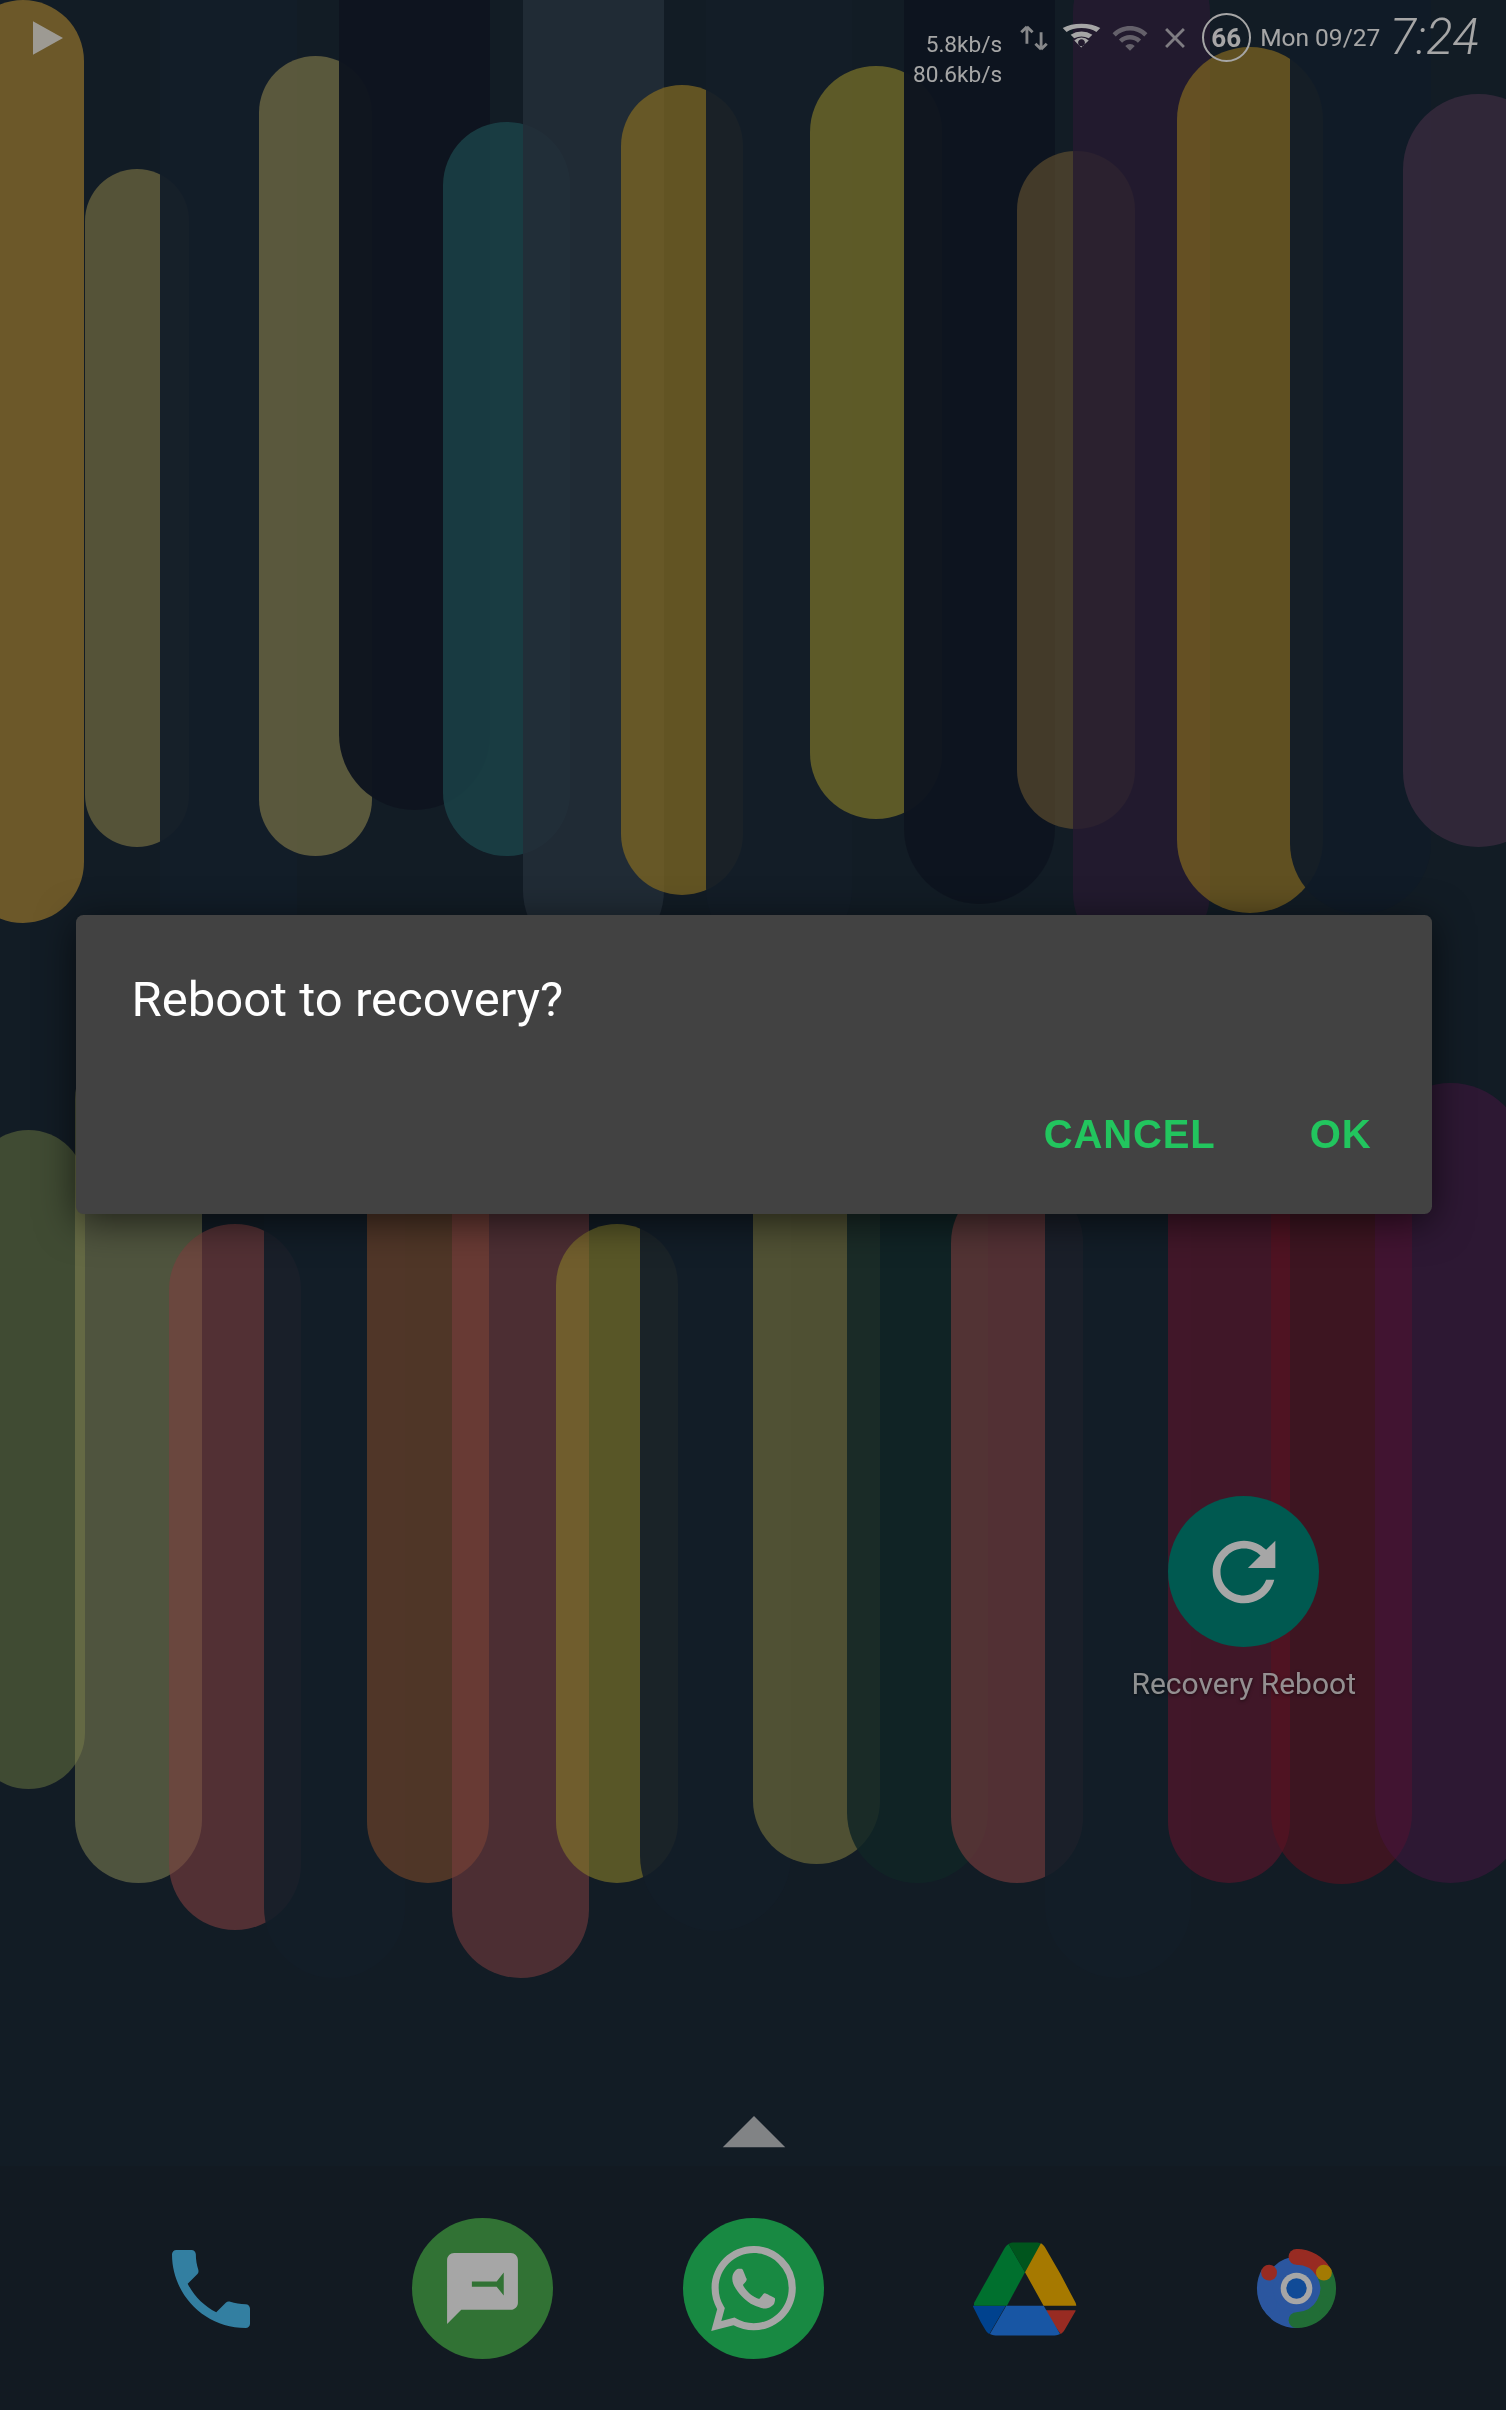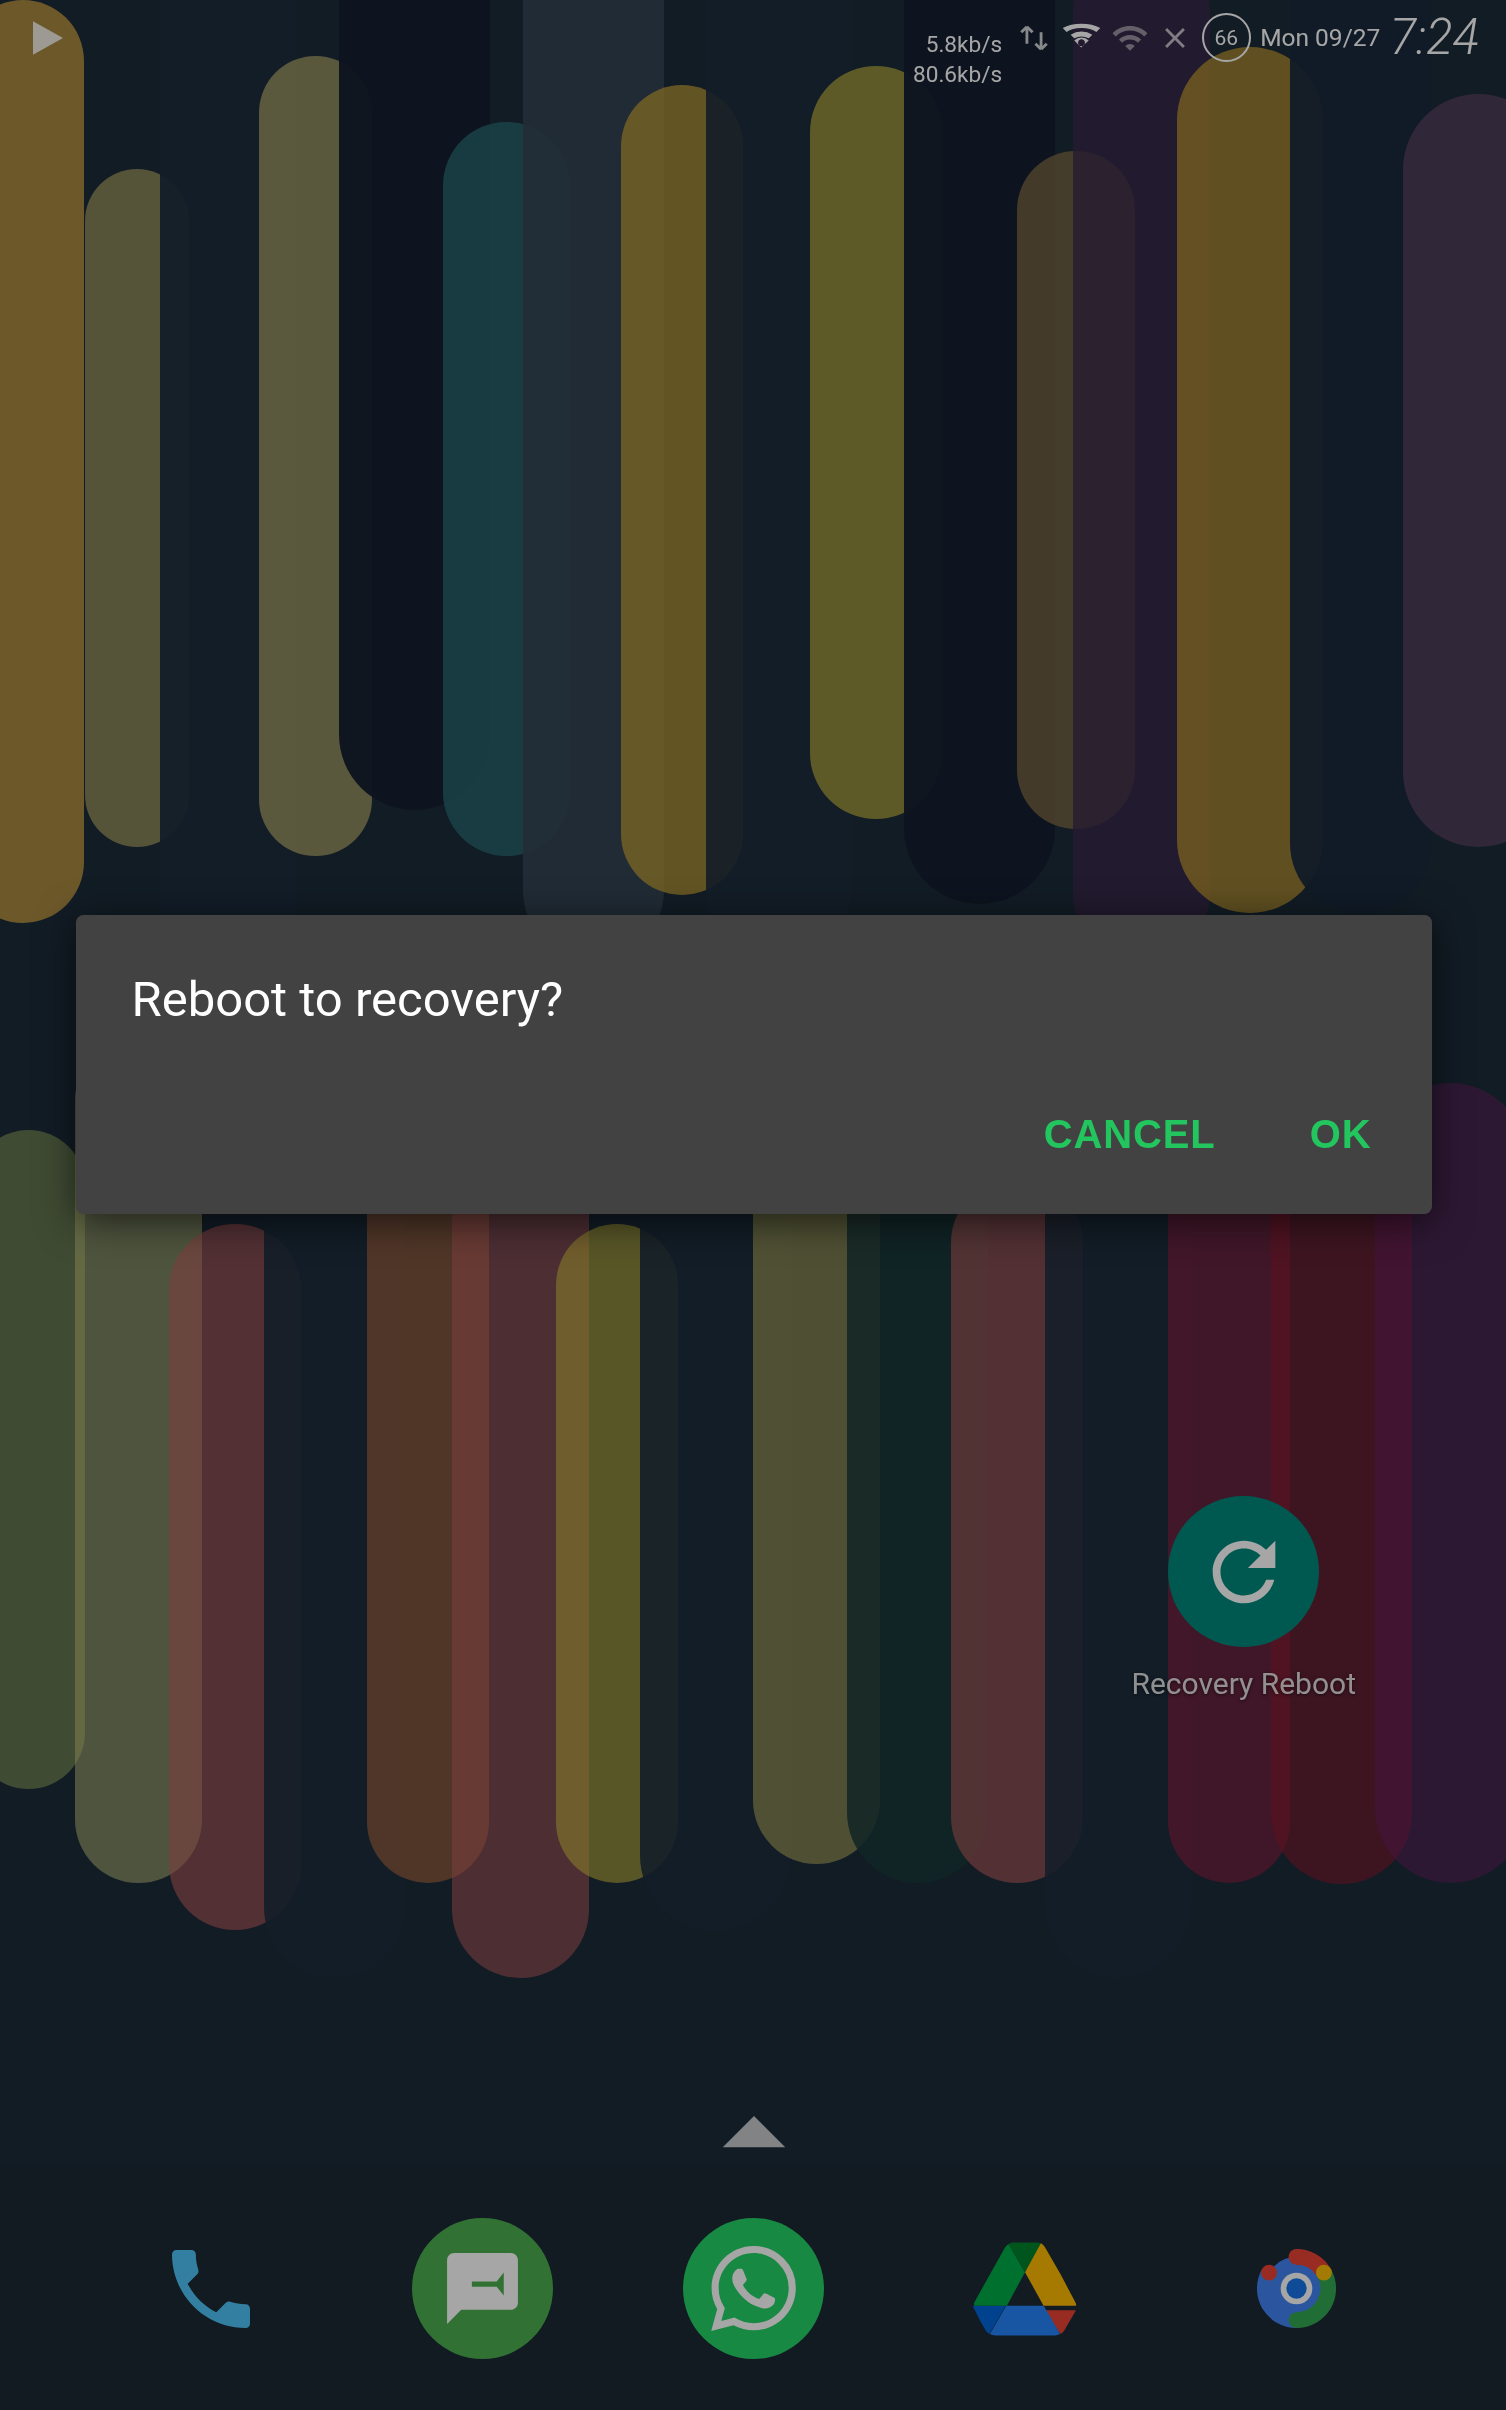--- a/index.html
+++ b/index.html
@@ -267,21 +267,21 @@
 
       <svg width="38" height="38" viewBox="0 0 24 24" fill="white" opacity="0.5">
         <path d="M1 9l2 2c4.97-4.97 13.03-4.97 18 0l2-2C16.93 2.93 7.08 2.93 1 9zm8 8l3 3 3-3a4.237 4.237 0 00-6 0zm-4-4l2 2a7.074 7.074 0 0110 0l2-2C15.14 9.14 8.87 9.14 5 13z"></path>
       </svg>
 
       <svg width="34" height="34" viewBox="0 0 24 24" fill="white" opacity="0.7">
         <path d="M19 6.41L17.59 5 12 10.59 6.41 5 5 6.41 10.59 12 5 17.59 6.41 19 12 13.41 17.59 19 19 17.59 13.41 12z"></path>
       </svg>
 
       <div style="width:49px;height:49px;border-radius:50%;border:2.8px solid white;display:flex;align-items:center;justify-content:center;">
-        <span style="color:white;font-size:21px;font-weight:400;">66</span>
+        <span style="color:white;font-size:26px;font-weight:700;">66</span>
       </div>
 
       <span class="status-text">Mon 09/27</span>
 
       <span class="status-time">7:24</span>
     </div>
   </div>
 </div>
 
 <div id="desktop">

